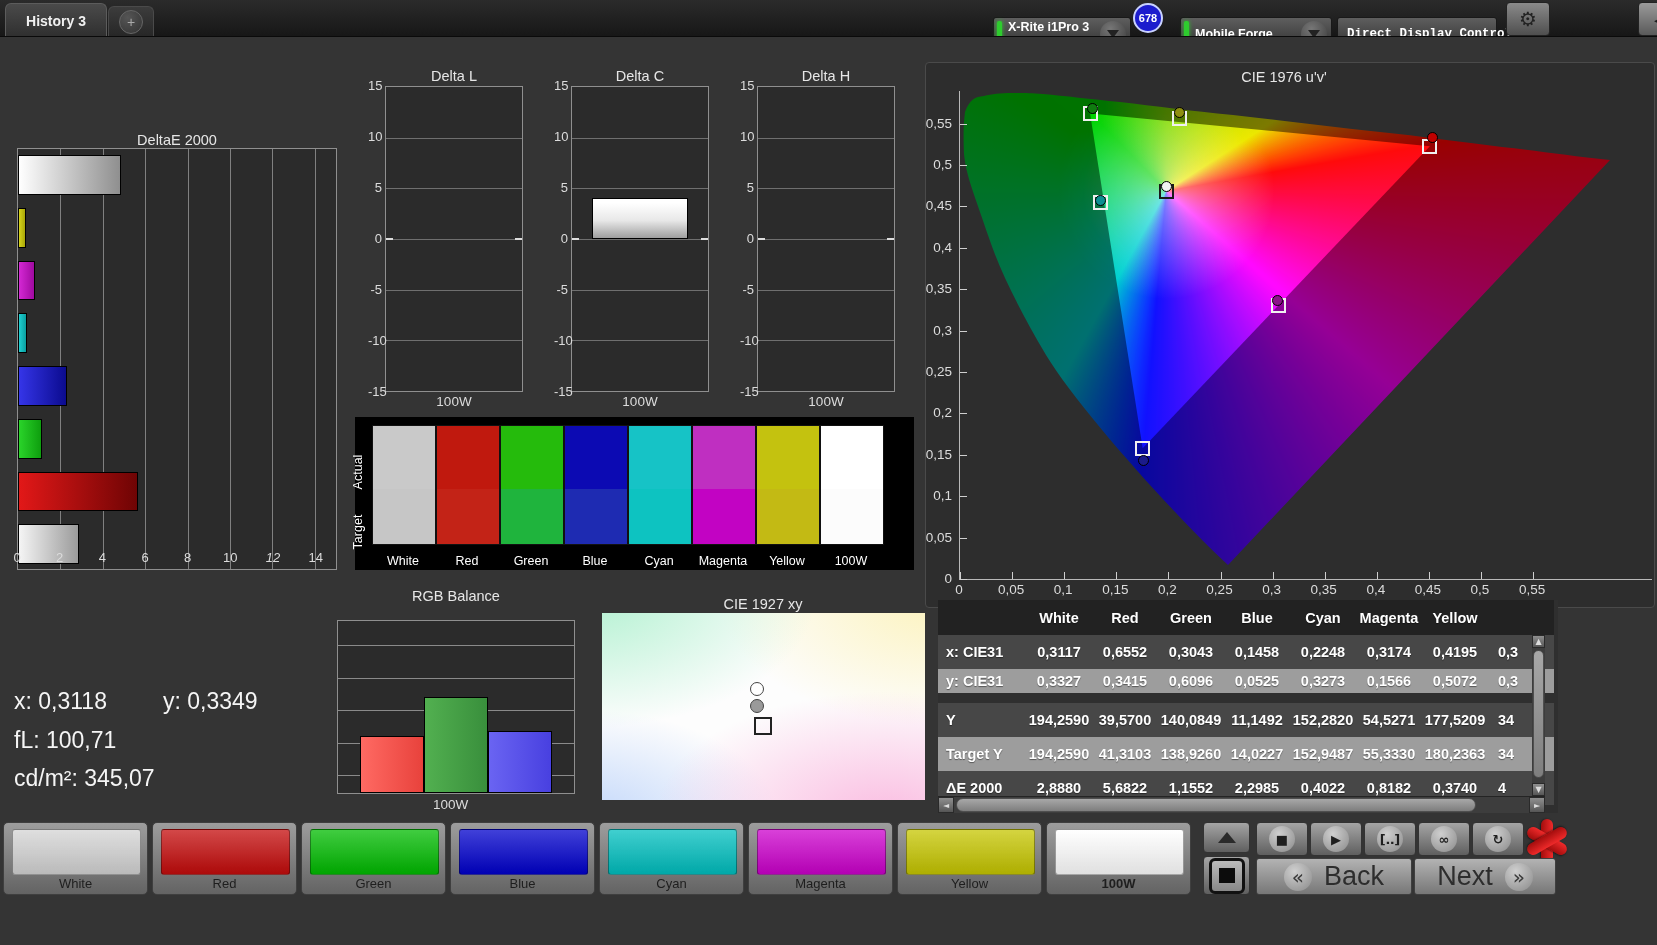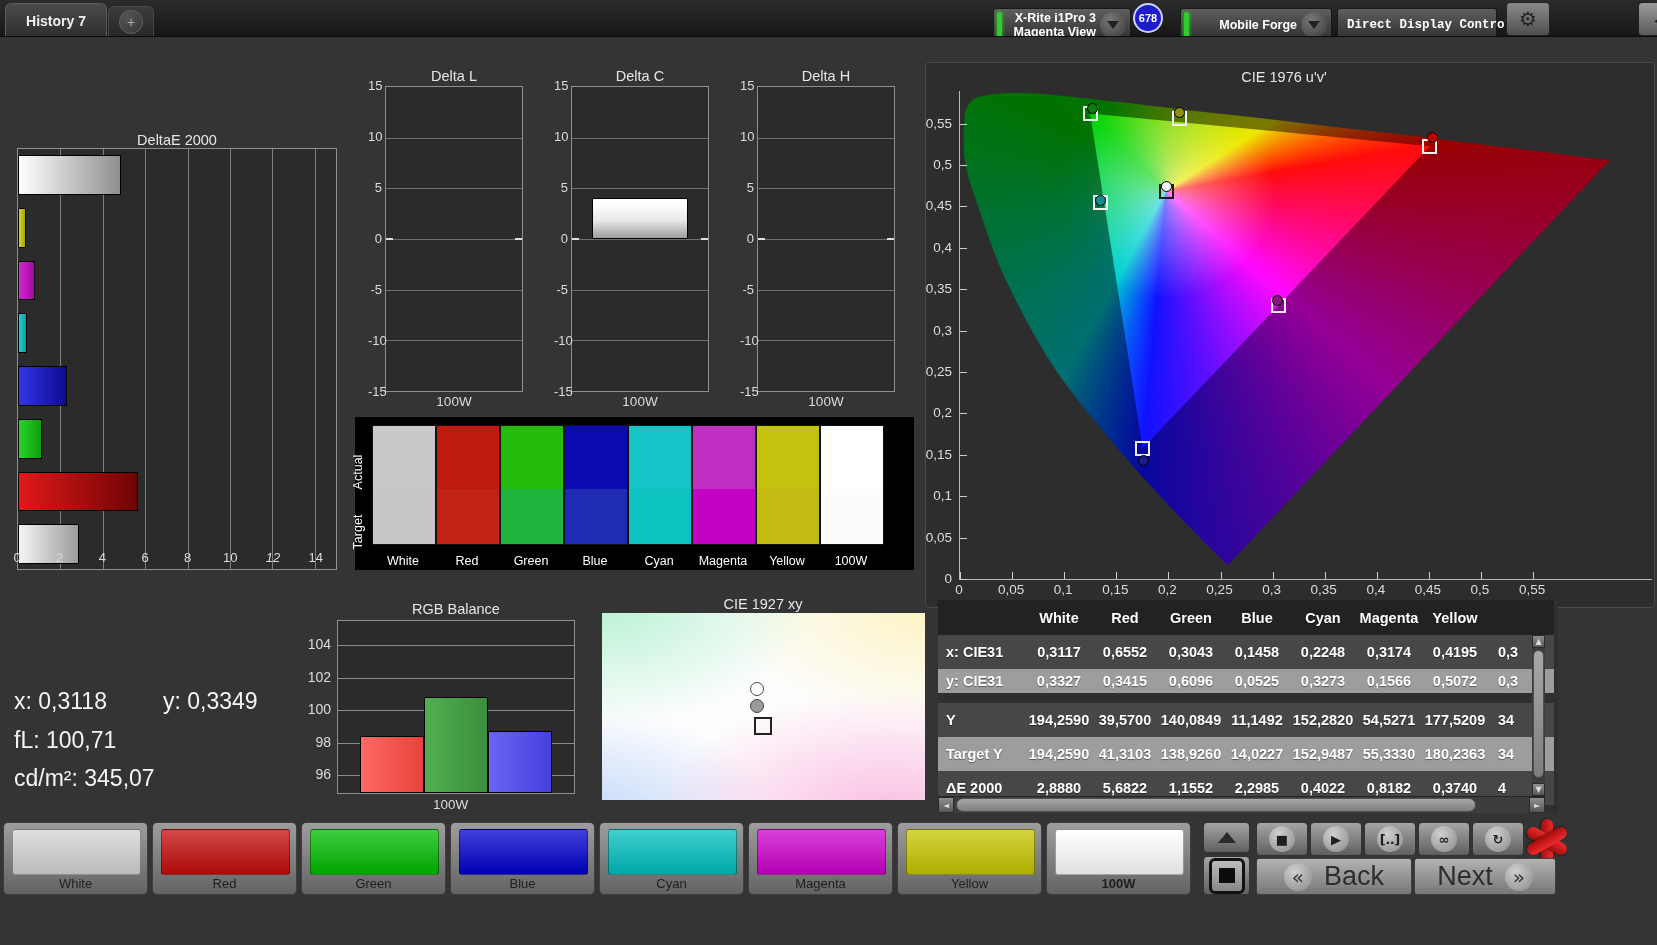--- a/index.html
+++ b/index.html
@@ -4,21 +4,21 @@
 <style>
   html,body{margin:0;padding:0;background:#2e2e2e;font-family:"Liberation Sans",sans-serif;}
   .app{position:relative;width:1657px;height:945px;background:#343434;overflow:hidden;color:#e8e8e8;}
   .abs{position:absolute;}
 
   
   .topbar{position:absolute;left:0;top:0;width:1657px;height:36px;background:linear-gradient(#2b2b2b,#171717);border-bottom:1px solid #0a0a0a;overflow:hidden;}
   .tab{position:absolute;left:5px;top:3px;width:100px;height:33px;background:linear-gradient(#4a4a4a,#2f2f2f);border:1px solid #5c5c5c;border-bottom:none;border-radius:6px 6px 0 0;display:flex;align-items:center;justify-content:center;font-size:14px;font-weight:bold;color:#f0f0f0;}
   .tab-plus{position:absolute;left:108px;top:6px;width:44px;height:30px;background:linear-gradient(#3c3c3c,#262626);border:1px solid #4a4a4a;border-bottom:none;border-radius:6px 6px 0 0;display:flex;align-items:center;justify-content:center;}
   .plus-circle{width:22px;height:22px;border-radius:50%;background:radial-gradient(circle at 35% 30%,#555,#333);border:1px solid #666;color:#aaa;font-size:14px;display:flex;align-items:center;justify-content:center;}
-  .dd{position:absolute;top:8px;height:32px;background:linear-gradient(#5e5e5e,#2e2e2e);border:1px solid #191919;border-radius:3px;display:flex;align-items:center;text-align:right;}
+  .dd{position:absolute;top:17px;height:32px;background:linear-gradient(#5e5e5e,#2e2e2e);border:1px solid #191919;border-radius:3px;display:flex;align-items:center;}
   .dd .statusbar{width:5px;height:26px;margin:0 6px 0 3px;border-radius:2px;}
   .dd .dtext{color:#fff;font-size:12.5px;font-weight:bold;line-height:14px;white-space:nowrap;flex:1;}
   .dd-arrow{width:26px;height:26px;border-radius:50%;background:radial-gradient(circle at 40% 30%,#777,#3a3a3a);margin:0 4px;display:flex;align-items:center;justify-content:center;}
   .dd-arrow:after{content:"";width:0;height:0;border-left:6px solid transparent;border-right:6px solid transparent;border-top:8px solid #222;}
   .badge{position:absolute;top:3px;width:30px;height:30px;border-radius:50%;background:#1c1ccd;border:2px solid #c9d2ff;color:#fff;font-size:11px;font-weight:bold;display:flex;align-items:center;justify-content:center;box-sizing:border-box;}
   .iconbtn{position:absolute;top:2px;width:42px;height:32px;background:linear-gradient(#8a8a8a,#4f4f4f);border:1px solid #222;border-radius:4px;display:flex;align-items:center;justify-content:center;color:#222;font-size:20px;font-family:"DejaVu Sans",sans-serif;}
   .edgebtn{position:absolute;top:2px;width:44px;height:32px;background:linear-gradient(#9a9a9a,#5a5a5a);border:1px solid #222;border-radius:4px;display:flex;align-items:center;justify-content:center;color:#1a1a1a;font-size:18px;font-family:"DejaVu Sans",sans-serif;}
 
   .page-title{position:absolute;left:20px;top:58px;font-size:40px;font-weight:300;color:#fafafa;letter-spacing:1px;}
 
@@ -94,21 +94,21 @@
   .patwin-inner{width:30px;height:30px;border:3px solid #111;border-radius:6px;display:flex;align-items:center;justify-content:center;background:linear-gradient(#bbb,#888);}
   .patwin-core{width:16px;height:15px;background:#0c0c0c;}
   .tri-up{width:0;height:0;border-left:9px solid transparent;border-right:9px solid transparent;border-bottom:11px solid #2a2a2a;}
 </style>
 </head>
 <body>
 
 <div class="app">
 
   <div class="topbar">
-    <div class="tab">History 7</div>
+    <div class="tab">History 3</div>
     <div class="tab-plus">
       <div class="plus-circle">+</div>
     </div>
     <div class="dd" style="left:993px;width:136px;">
       <div class="statusbar" style="background:#2ecc2e;box-shadow:0 0 4px #2ecc2e;"></div>
       <div class="dtext">
         <div>X-Rite i1Pro 3</div>
         <div>Magenta View</div>
       </div>
       <div class="dd-arrow"></div>
@@ -359,37 +359,30 @@
   <div class="cr-line" style="left:163px;top:688px;">
     <span>y:</span> <span>0,3349</span>
   </div>
   <div class="cr-line" style="left:14px;top:727px;">
     <span>fL:</span> <span>100,71</span>
   </div>
   <div class="cr-line" style="left:14px;top:765px;">
     <span>cd/m²:</span> <span>345,07</span>
   </div>
 
-  <div class="chart-title" style="left:456px;top:601px;">RGB Balance</div>
+  <div class="chart-title" style="left:456px;top:588px;">RGB Balance</div>
   <div id="rgb-plot" class="plot" style="left:337px;top:620px;width:238px;height:174px;">
       <div class="gridline-h" style="top: 24.3925px; background: rgb(138, 138, 138);"></div>
       <div class="gridline-h" style="top: 56.9159px; background: rgb(138, 138, 138);"></div>
       <div class="gridline-h" style="top: 89.4393px; background: rgb(138, 138, 138);"></div>
       <div class="gridline-h" style="top: 121.963px; background: rgb(138, 138, 138);"></div>
       <div class="gridline-h" style="top: 154.486px; background: rgb(138, 138, 138);"></div>
       <div class="vbar" style="left: 22px; bottom: 0px; width: 64px; height: 56.9159px; background: linear-gradient(90deg, rgb(255, 106, 99), rgb(232, 66, 60));"></div>
       <div class="vbar" style="left: 86px; bottom: 0px; width: 64px; height: 95.9439px; background: linear-gradient(90deg, rgb(82, 176, 80), rgb(57, 143, 60));"></div>
       <div class="vbar" style="left: 150px; bottom: 0px; width: 64px; height: 61.7944px; background: linear-gradient(90deg, rgb(106, 100, 242), rgb(72, 64, 224));"></div>
-    </div>
-  <div id="rgb-yaxis" class="abs" style="left:297px;top:620px;width:36px;height:174px;">
-      <div class="ticklabel" style="right: 2px; top: 16.3925px; font-size: 14px;">104</div>
-      <div class="ticklabel" style="right: 2px; top: 48.9159px; font-size: 14px;">102</div>
-      <div class="ticklabel" style="right: 2px; top: 81.4393px; font-size: 14px;">100</div>
-      <div class="ticklabel" style="right: 2px; top: 113.963px; font-size: 14px;">98</div>
-      <div class="ticklabel" style="right: 2px; top: 146.486px; font-size: 14px;">96</div>
     </div>
   <div class="ticklabel" style="left:433px;top:797px;font-size:13.5px;">100W</div>
 
   <div class="chart-title" style="left:763px;top:596px;">CIE 1927 xy</div>
   <div id="cie31-plot" class="cie31-plot">
       <div class="m-circle" style="left: 48%; top: 40.5%; background: rgb(255, 255, 255); transform: translate(-50%, -50%);"></div>
       <div class="m-circle" style="left: 48%; top: 49.5%; background: rgb(154, 154, 154); transform: translate(-50%, -50%);"></div>
       <div class="m-square" style="left: 49.8%; top: 60.5%; background: transparent; transform: translate(-50%, -50%);"></div>
     </div>
 

